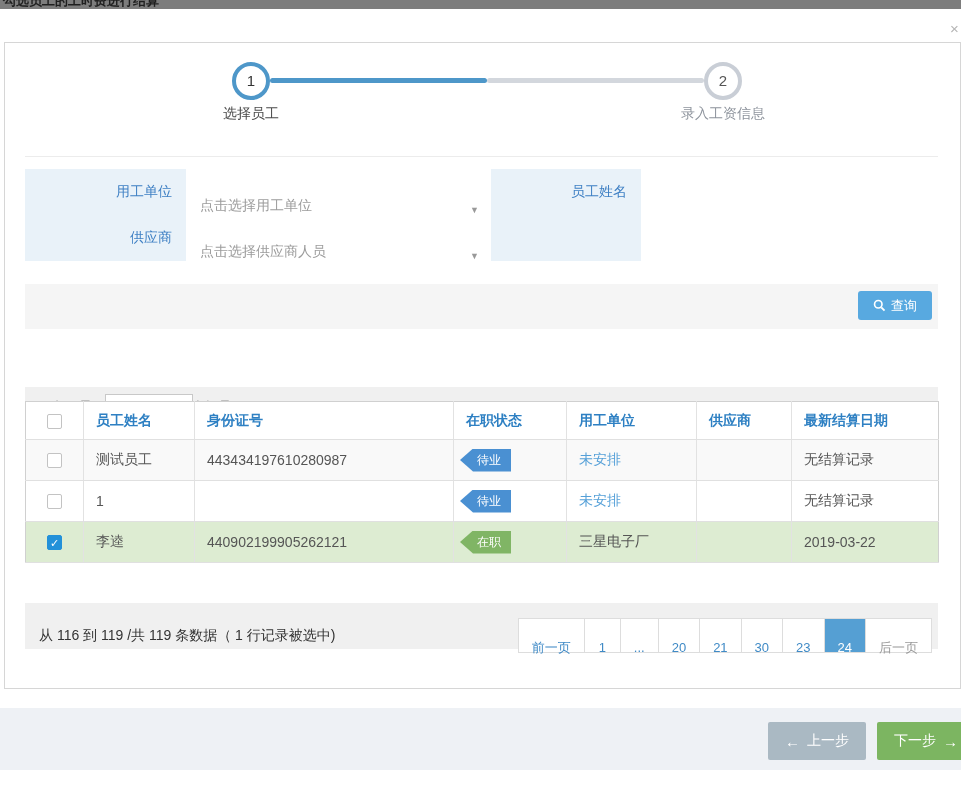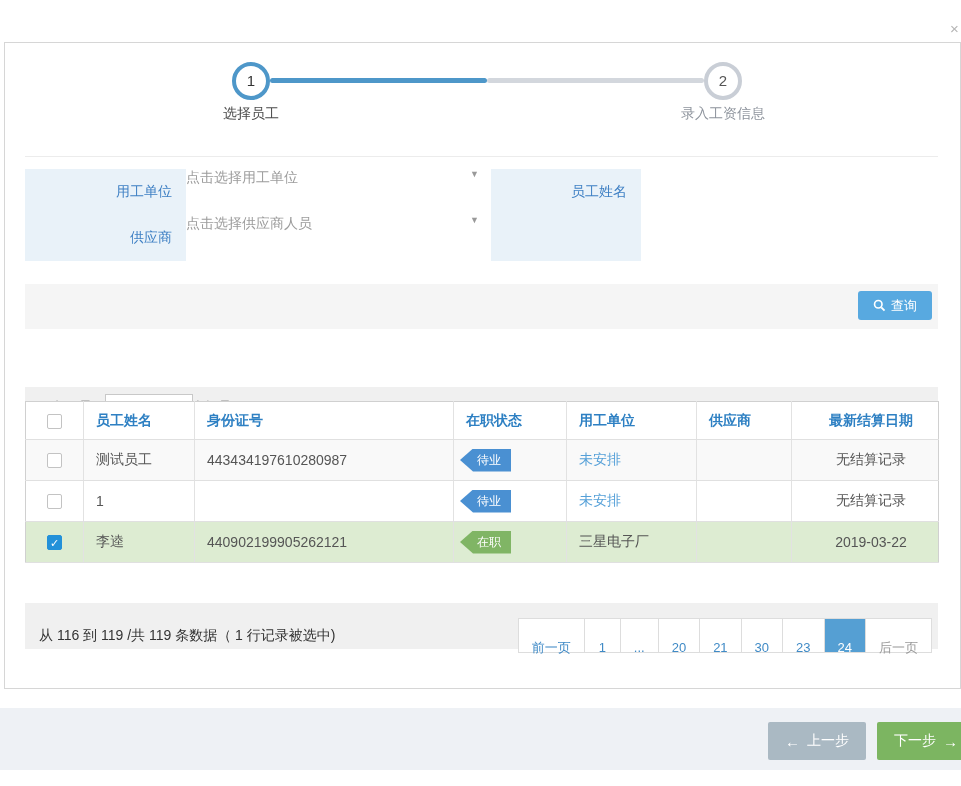--- a/index.html
+++ b/index.html
@@ -21,37 +21,37 @@
   .step-label { position:absolute; width:140px; text-align:center; font-size:14px; color:#8d939c; }
   .step-label.active { color:#4a4a4a; }
   .conn { position:absolute; height:5px; border-radius:3px; z-index:1; }
   .conn.blue { background:#4e97c9; }
   .conn.gray { background:#d3d7dd; }
 
   .hr-divider { position:absolute; left:20px; top:113px; width:913px; height:0; border-top:1px solid #ececec; }
 
   
   .f-label { position:absolute; background:#e9f2f9; display:flex; align-items:center; justify-content:flex-end; padding-right:14px; font-size:14px; color:#3f80c4; }
-  .f-field { position:absolute; background:#fff; display:flex; align-items:flex-start; font-size:14px; color:#9c9c9c; cursor:pointer; }
+  .f-field { position:absolute; background:#fff; display:flex; align-items:flex-end; padding-left:14px; font-size:14px; color:#9c9c9c; cursor:pointer; }
   .f-caret { position:absolute; right:12px; font-size:9px; color:#999; }
   .dotted-sep { position:absolute; left:20px; top:172px; width:786px; border-top:1px dashed #ccdded; }
 
   
   .query-bar { position:absolute; left:20px; top:241px; width:913px; height:45px; background:#f5f5f5; }
   .btn-query { position:absolute; left:853px; top:248px; width:74px; height:29px; background:#58a9e0; border:none; border-radius:3px; color:#fff; font-size:13px; display:flex; align-items:center; justify-content:center; gap:5px; cursor:pointer; }
 
   
   .pagesize-row { position:absolute; left:20px; top:308px; width:913px; height:40px; background:#f0f0f0; display:flex; align-items:center; padding-left:28px; font-size:13px; color:#333;margin-top:36px; }
   .ps-select { position:relative; width:88px; height:26px; background:#fff; border:1px solid #c8c8c8; font-size:13px; color:#555; display:flex; align-items:center; padding-left:8px; cursor:pointer; }
   .ps-select .f-caret { right:9px; color:#888; font-size:8px; }
 
   
   .tbl { position:absolute; left:20px; top:358px; width:913px; border:1px solid #d0d0d0; border-collapse:collapse; table-layout:fixed; }
   .tbl th, .tbl td { border-right:1px solid #e2e2e2; border-bottom:1px solid #e0e0e0; padding:0 0 0 12px; font-size:14px; text-align:left; overflow:hidden; white-space:nowrap; }
-  .tbl th:last-child, .tbl td:last-child { border-right:none;text-align:center; }
+  .tbl th:last-child, .tbl td:last-child { border-right:none; }
   .tbl th { height:38px; color:#2e80c3; font-weight:bold; background:#fff; }
   .tbl td { height:41px; color:#555; }
   .tbl .col-cb { width:58px; padding-left:0; text-align:center; }
   .row-stripe { background:#f9f9f9; }
   .row-plain { background:#fff; }
   .row-selected { background:#ddecd2; }
   .cb { display:inline-block; width:15px; height:15px; border:1px solid #c3c3c3; border-radius:2px; background:#fff; vertical-align:middle; cursor:pointer; font-size:11px; line-height:14px; text-align:center; color:transparent; }
   .cb.checked { background:#2391d9; border-color:#2391d9; color:#fff; }
   .badge { display:inline-block; height:23px; line-height:23px; padding:0 10px 0 17px; color:#fff; font-size:12px; clip-path:polygon(0 50%, 13px 0, 100% 0, 100% 100%, 13px 100%); }
   .badge-blue { background:#4a90d2; }
@@ -74,20 +74,23 @@
   .btn-prev, .btn-next { position:absolute; top:14px; width:98px; height:38px; border:none; border-radius:2px; color:#fff; font-size:14px; cursor:pointer; display:flex; align-items:center; justify-content:center; gap:7px; }
   .btn-prev { left:768px; background:#aab9c3; }
   .btn-next { left:877px; background:#7cb561; }
   .arrow-glyph { font-size:15px; font-weight:bold; }
 </style>
 </head>
 <body>
 
 <div id="screen">
 
+  <div class="top-bar">
+    <span>勾选员工的工时费进行结算</span>
+  </div>
   <div class="close-x">×</div>
 
   <div class="panel">
 
     <div class="conn blue" style="left:265px; top:35px; width:217px;"></div>
     <div class="conn gray" style="left:482px; top:35px; width:217px;"></div>
     <div class="step-circle active" style="left:227px; top:19px;">1</div>
     <div class="step-circle" style="left:699px; top:19px;">2</div>
     <div class="step-label active" style="left:176px; top:62px;">选择员工</div>
     <div class="step-label" style="left:648px; top:62px;">录入工资信息</div>

